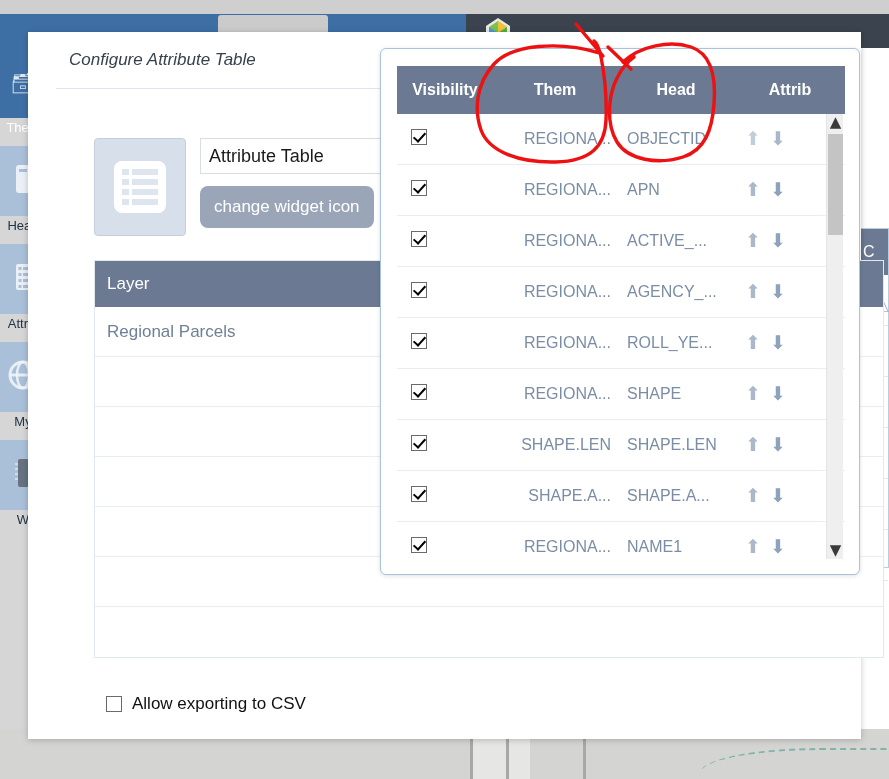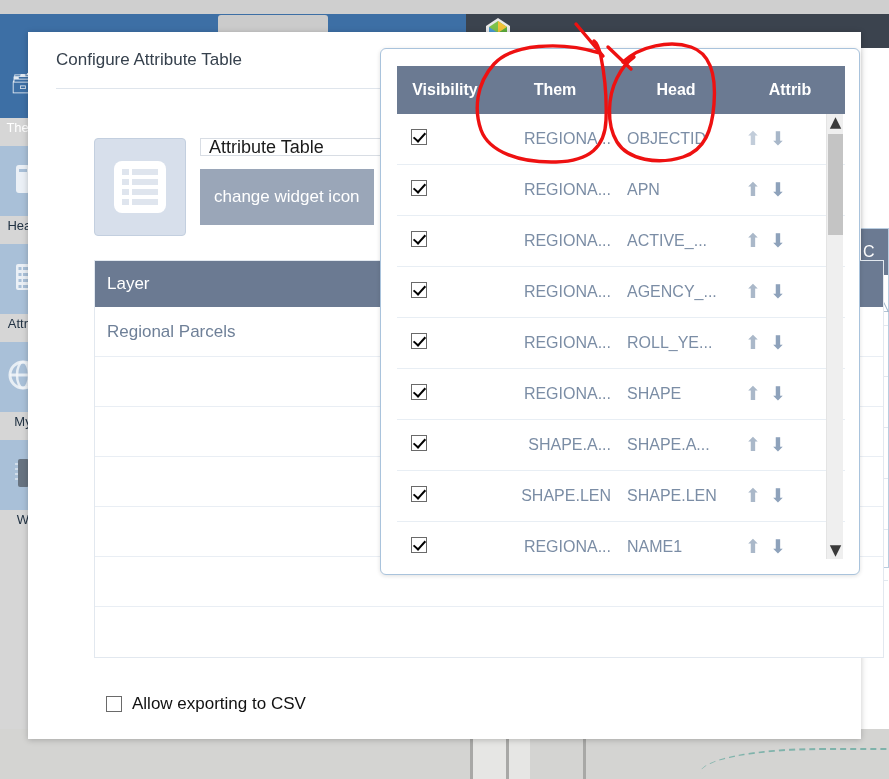--- a/index.html
+++ b/index.html
@@ -160,23 +160,24 @@
   #dialog {
     position: absolute;
     left: 28px; top: 32px;
     width: 833px; height: 707px;
     background: #ffffff;
     box-shadow: 0 1px 6px rgba(0,0,0,.22);
   }
   .dlg-title {
     font-size: 17px;
     color: #36414d;
-    padding: 18px 0 0 28px;
+    padding: 18px 0 0 41px;
     height: 28px;
     white-space: nowrap;
+    font-style: italic;
   }
   .dlg-rule {
     margin: 10px 28px 0 28px;
     border-top: 1px solid #dfe5ec;
   }
 
   
   .widget-row {
     position: absolute;
     left: 66px; top: 106px;
@@ -203,39 +204,39 @@
     flex-direction: column;
     justify-content: space-between;
   }
   .wl-line { display: flex; align-items: center; height: 6px; }
   .wl-dot { width: 7px; height: 6px; background: #dfe5ee; margin-right: 3px; }
   .wl-bar { flex: 1; height: 6px; background: #dfe5ee; }
 
   .widget-fields { margin-left: 14px; }
   .widget-name-input {
     width: 214px;
-    height: 18px;
+    height: 36px;
     border: 1px solid #d8dde4;
     background: #ffffff;
     box-sizing: border-box;
     font-size: 18px;
     color: #1b1b1b;
     padding: 0 8px;
     font-family: "Liberation Sans", sans-serif;
     outline: none;
   }
   .change-icon-btn {
     margin-top: 12px;
     display: inline-block;
     background: #9aa6b8;
     color: #ffffff;
     border: none;
-    border-radius: 0;
+    border-radius: 8px;
     font-size: 17px;
-    padding: 18px 14px;
+    padding: 11px 14px;
     font-family: "Liberation Sans", sans-serif;
     cursor: pointer;
   }
 
   
   .layer-table {
     position: absolute;
     left: 66px; top: 228px;
     width: 790px;
     border: 1px solid #e2e8ef;
@@ -601,28 +602,28 @@
               <td class="cell-act"><span class="arrow-up">⬆</span><span class="arrow-down">⬇</span></td>
             </tr>
             <tr>
               <td class="cell-vis"><span class="cb checked"></span></td>
               <td class="cell-name">REGIONA...</td>
               <td class="cell-alias">SHAPE</td>
               <td class="cell-act"><span class="arrow-up">⬆</span><span class="arrow-down">⬇</span></td>
             </tr>
             <tr>
               <td class="cell-vis"><span class="cb checked"></span></td>
+              <td class="cell-name">SHAPE.LEN</td>
+              <td class="cell-alias">SHAPE.LEN</td>
+              <td class="cell-act"><span class="arrow-up">⬆</span><span class="arrow-down">⬇</span></td>
+            </tr>
+            <tr>
+              <td class="cell-vis"><span class="cb checked"></span></td>
               <td class="cell-name">SHAPE.A...</td>
               <td class="cell-alias">SHAPE.A...</td>
-              <td class="cell-act"><span class="arrow-up">⬆</span><span class="arrow-down">⬇</span></td>
-            </tr>
-            <tr>
-              <td class="cell-vis"><span class="cb checked"></span></td>
-              <td class="cell-name">SHAPE.LEN</td>
-              <td class="cell-alias">SHAPE.LEN</td>
               <td class="cell-act"><span class="arrow-up">⬆</span><span class="arrow-down">⬇</span></td>
             </tr>
             <tr>
               <td class="cell-vis"><span class="cb checked"></span></td>
               <td class="cell-name">REGIONA...</td>
               <td class="cell-alias">NAME1</td>
               <td class="cell-act"><span class="arrow-up">⬆</span><span class="arrow-down">⬇</span></td>
             </tr>
           </tbody>
       </table>

